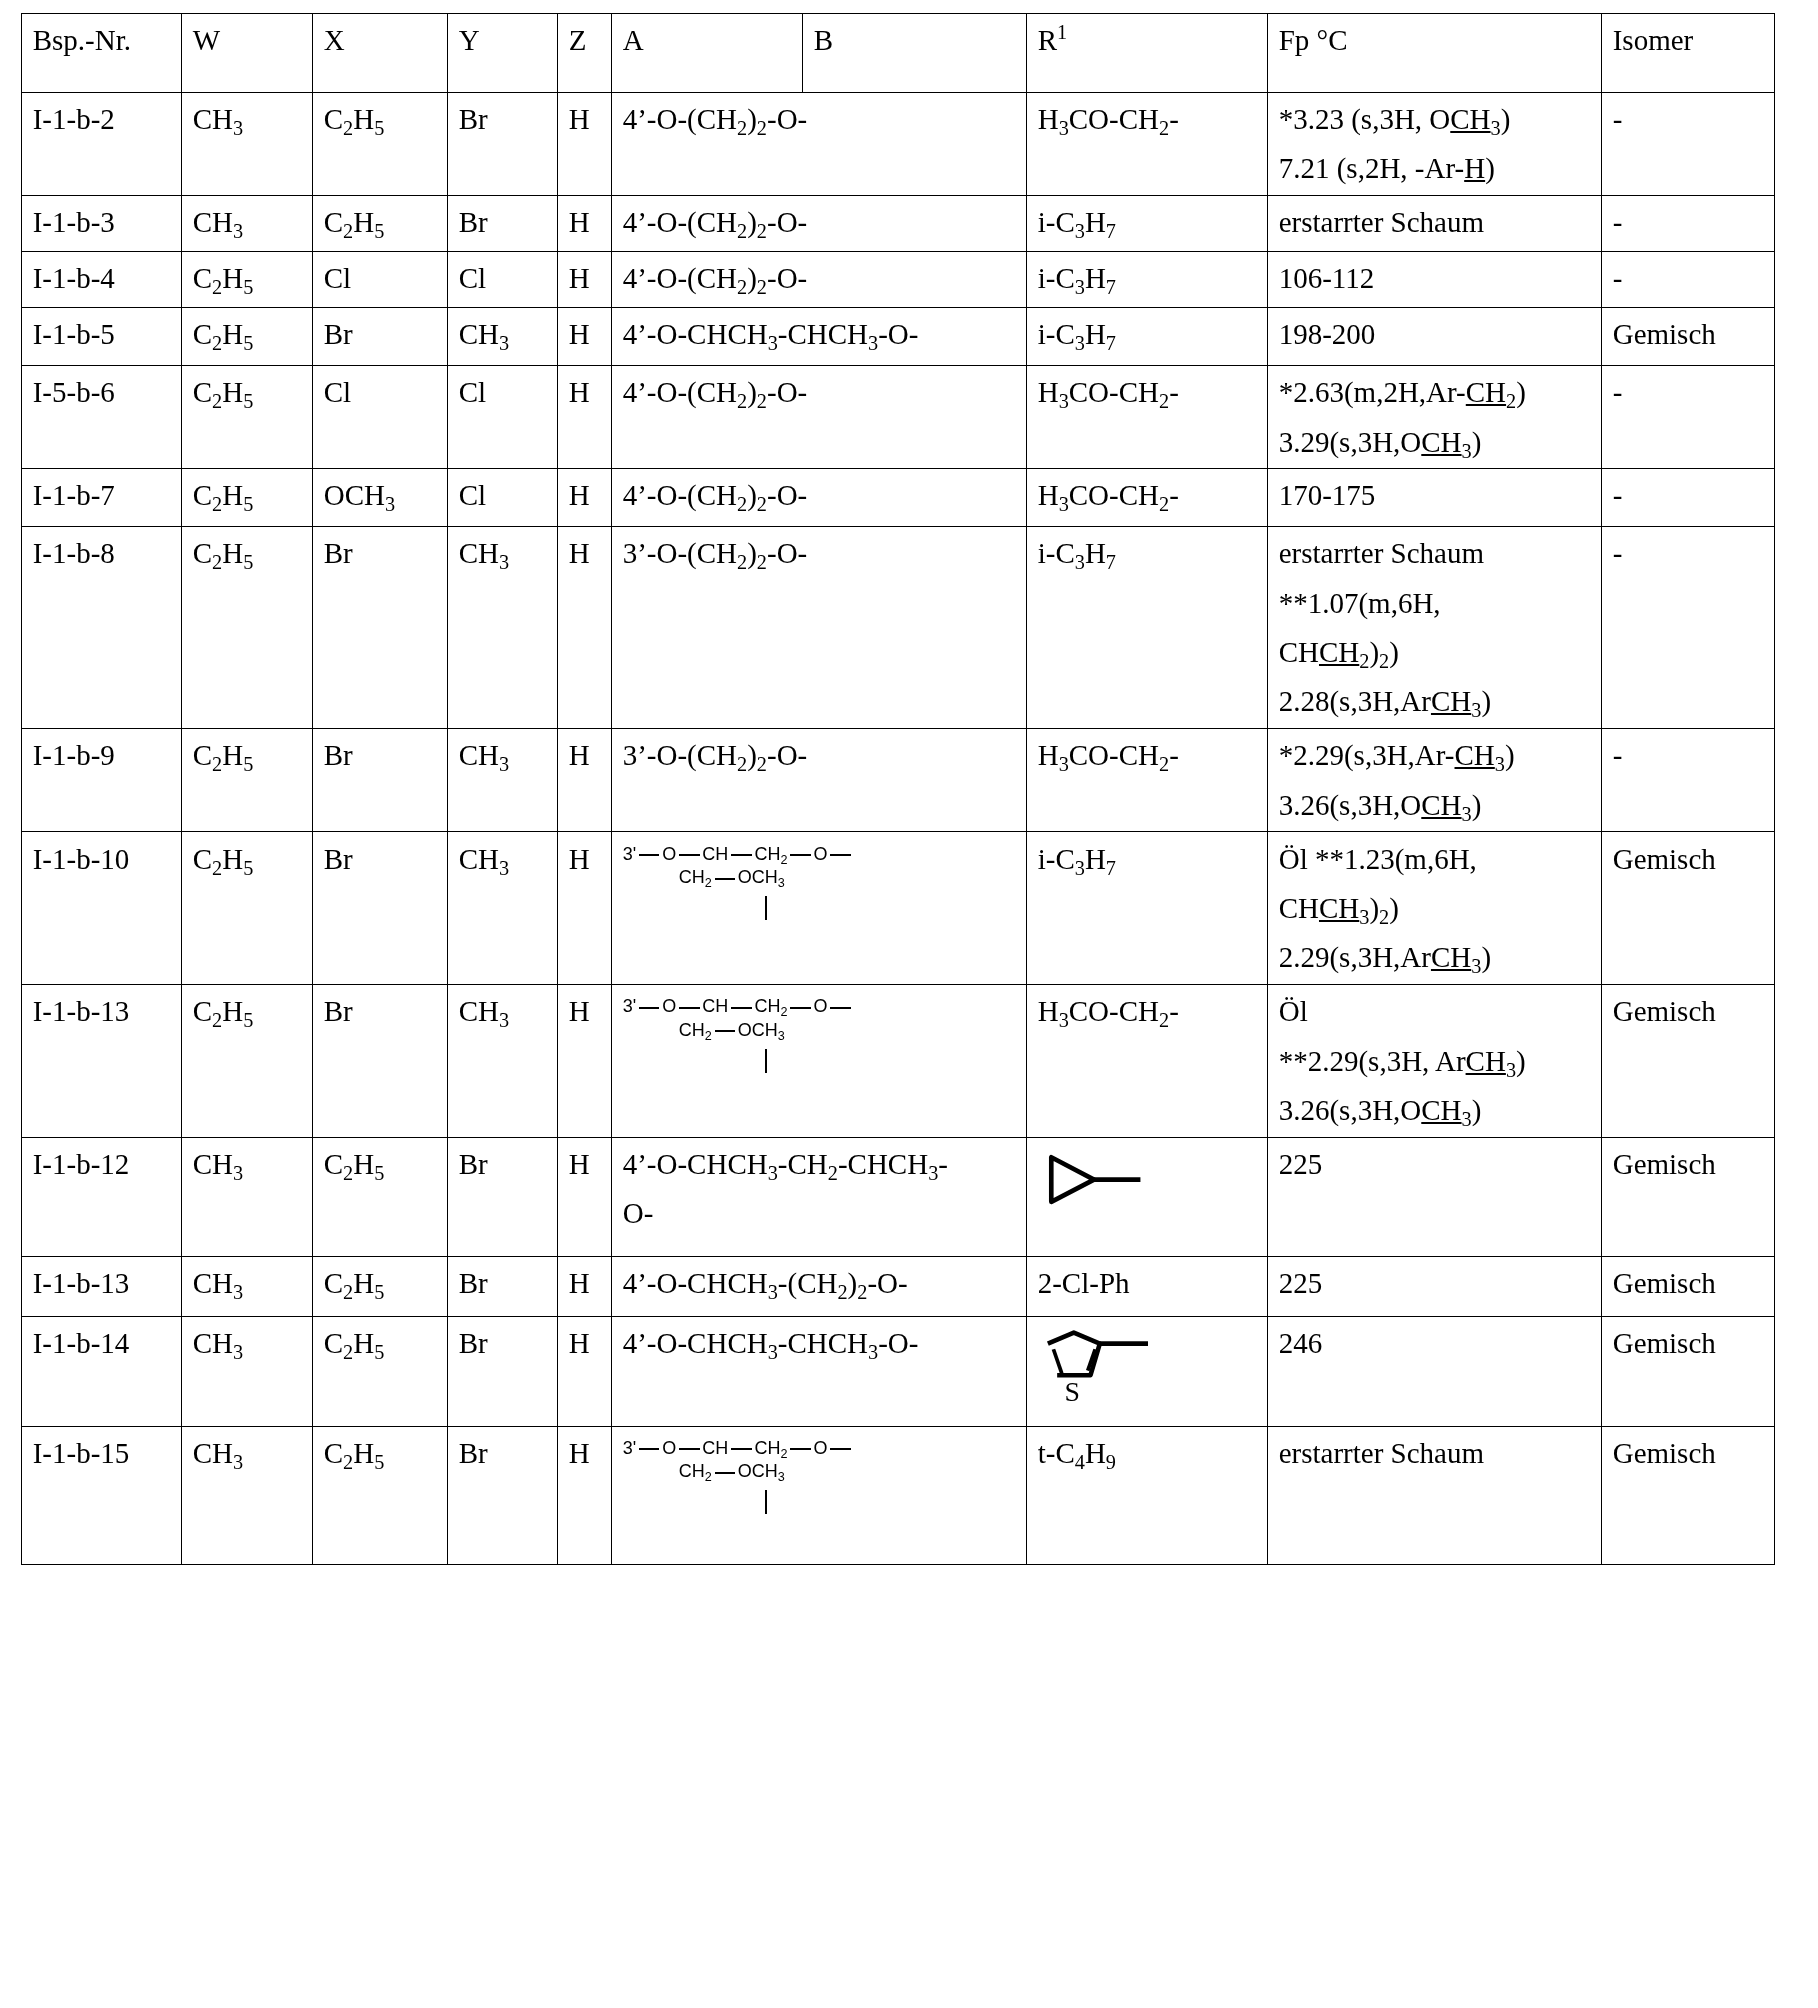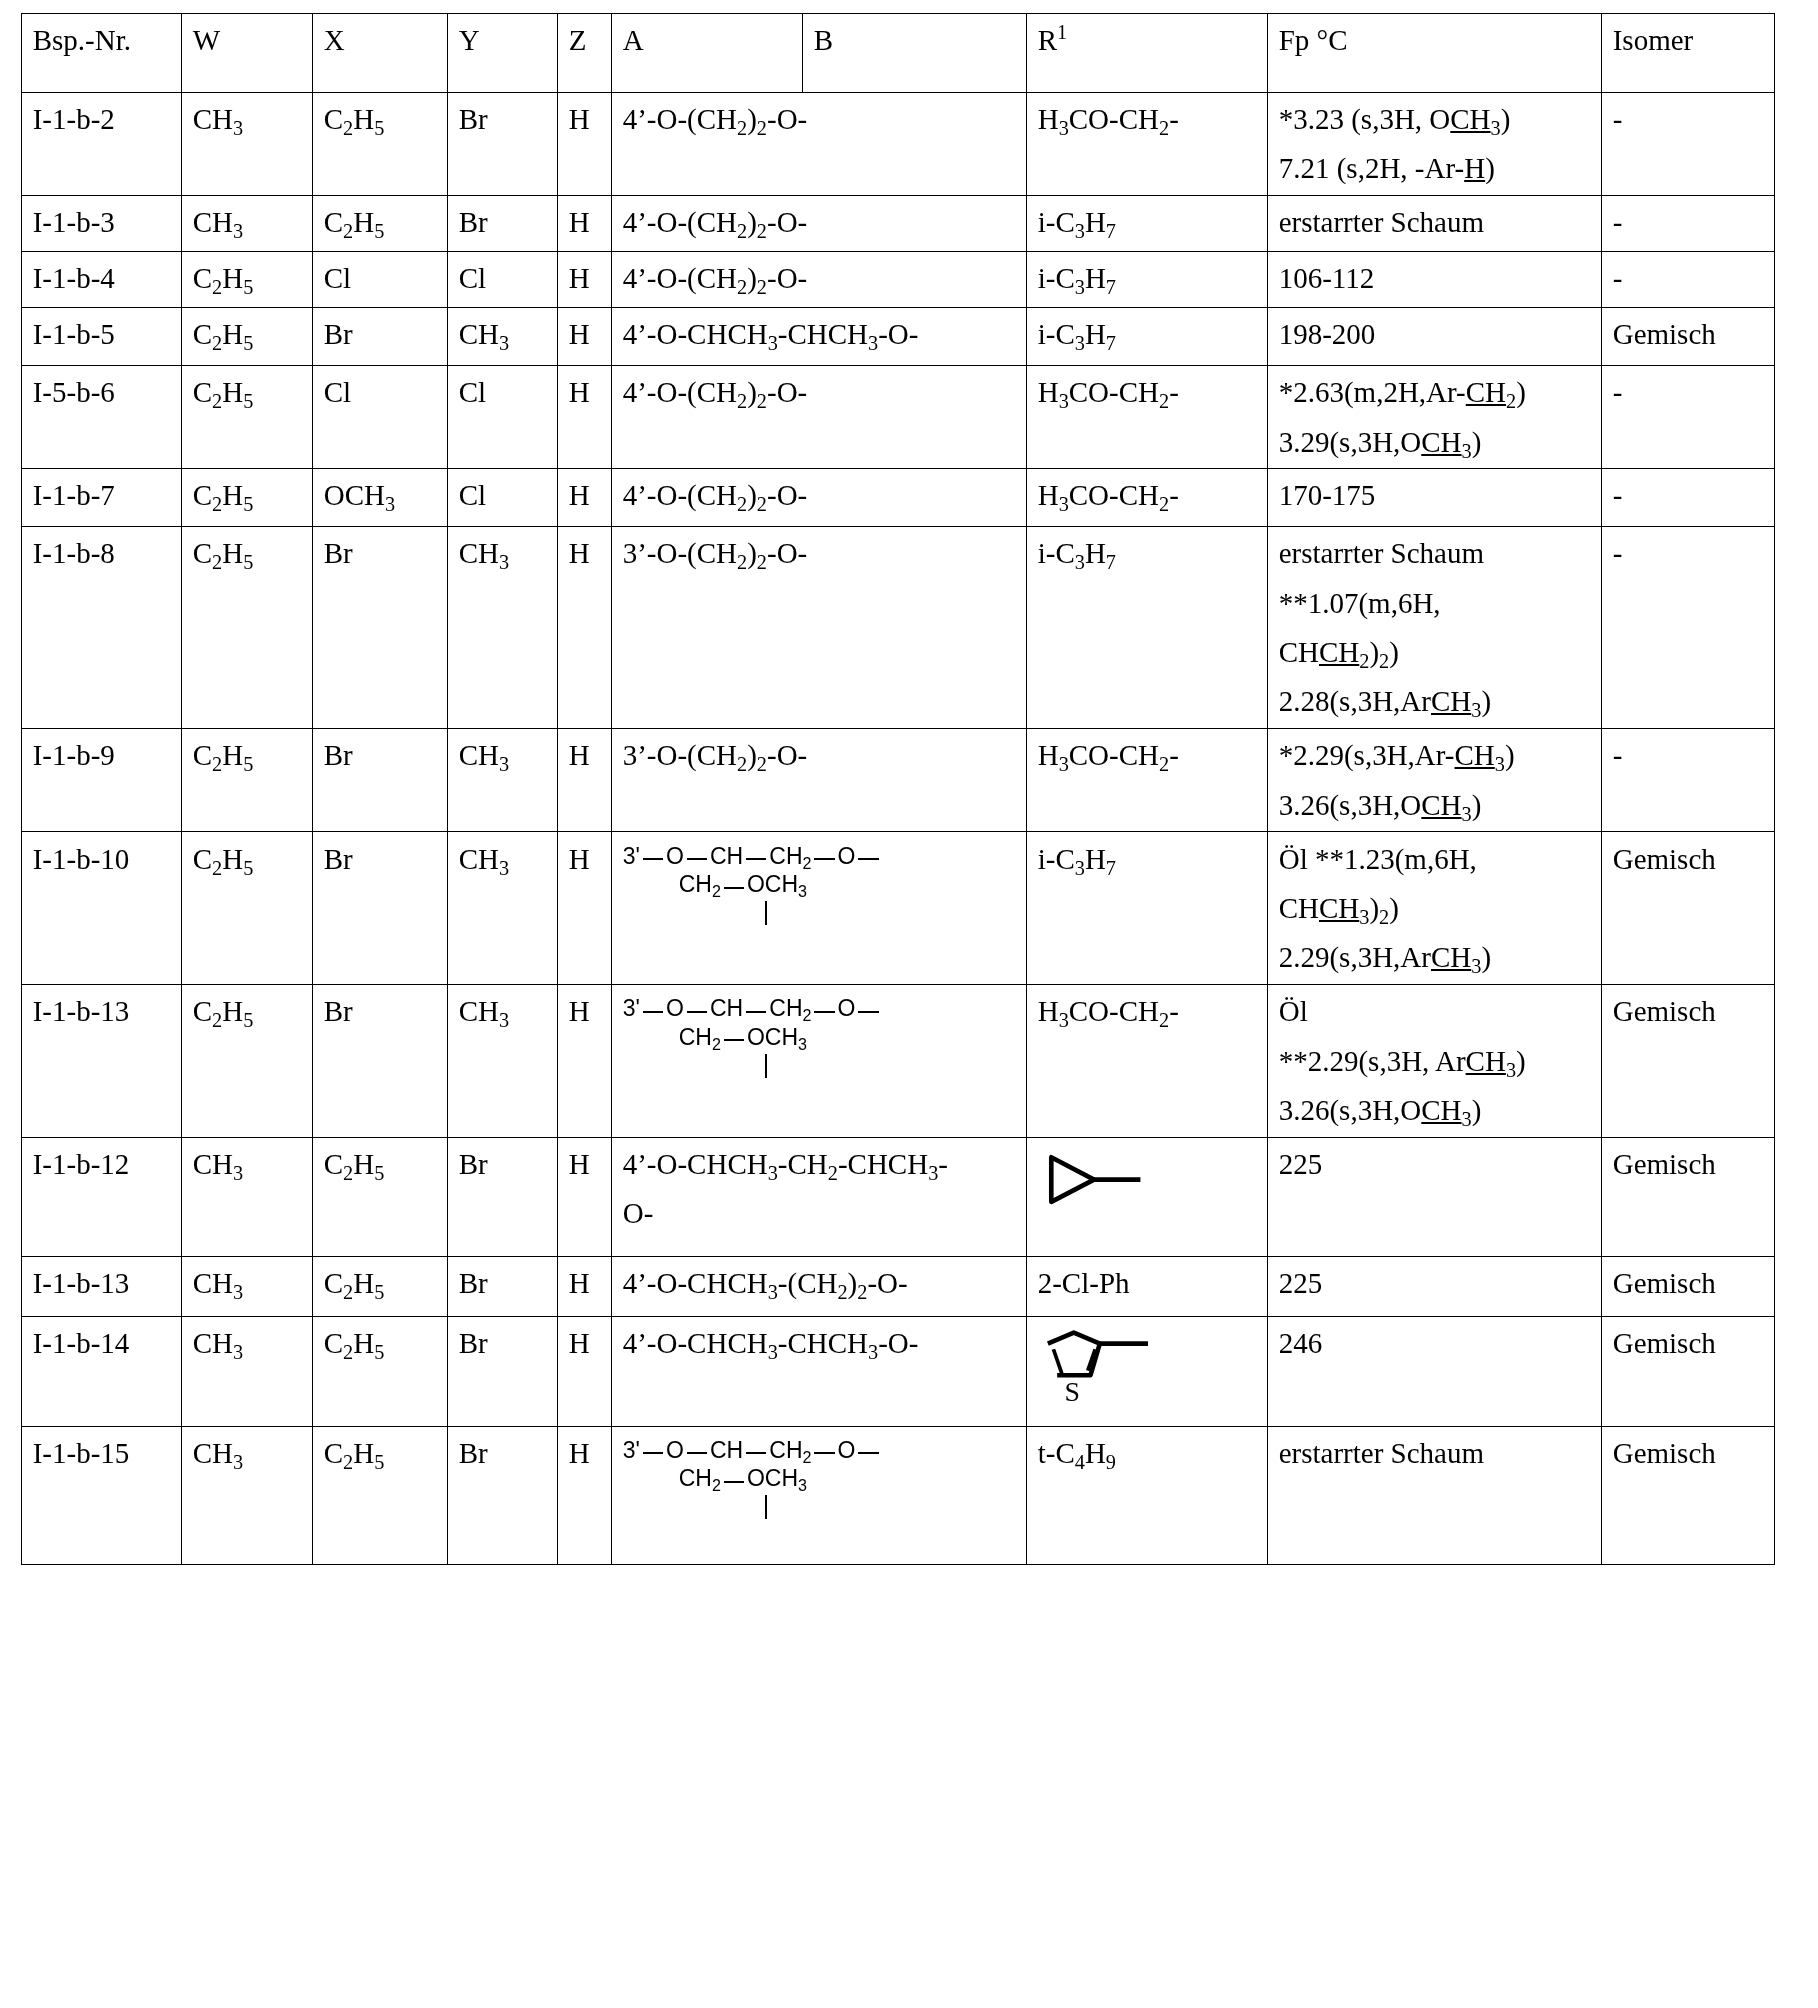--- a/index.html
+++ b/index.html
@@ -49,21 +49,21 @@
   td.ab{border-right:1.9px solid #000;}
   .sub{font-size:0.70em;vertical-align:-0.30em;line-height:0;}
   .sup{font-size:0.70em;vertical-align:0.55em;line-height:0;}
   .u{text-decoration:underline;}
   .line{display:block;margin:0 0 16px 0;white-space:nowrap;}
   .line:last-child{margin-bottom:0;}
   .wrapline{display:block;margin:0 0 16px 0;}
   td.zcell{padding-left:7.5px;padding-right:3.7px;}
 
   
-  .struct{font-family:"Liberation Sans", sans-serif;font-size:23px;line-height:1;}
+  .struct{font-family:"Liberation Sans", sans-serif;font-size:18px;line-height:1;}
   .struct .r1{white-space:nowrap;}
   .struct .r2{white-space:nowrap;margin-left:56px;margin-top:5.6px;position:relative;}
   .struct .bond{display:inline-block;width:20.5px;height:1.9px;background:#000;vertical-align:3.7px;margin:0 2.8px;}
   .vbond{position:absolute;left:86px;top:28px;width:2.8px;height:24px;background:#000;}
   .structwrap{position:relative;padding-top:1.9px;}
 
   svg.icn{display:block;}
   .cellpad0{padding-top:13px;}
 </style>
 </head>

